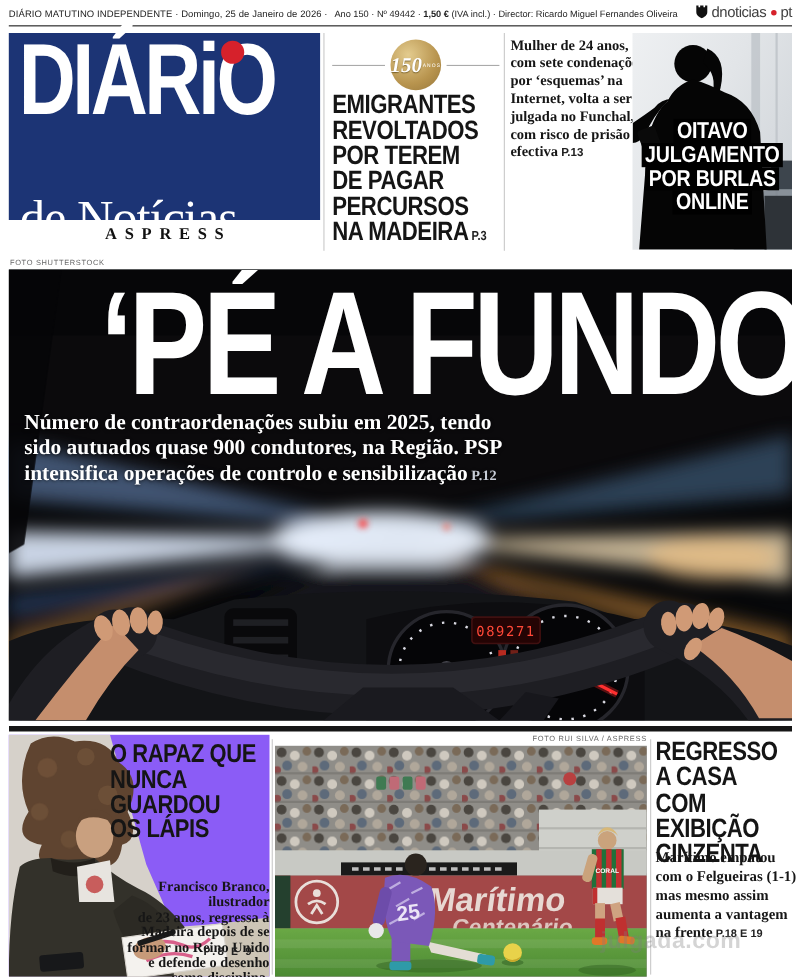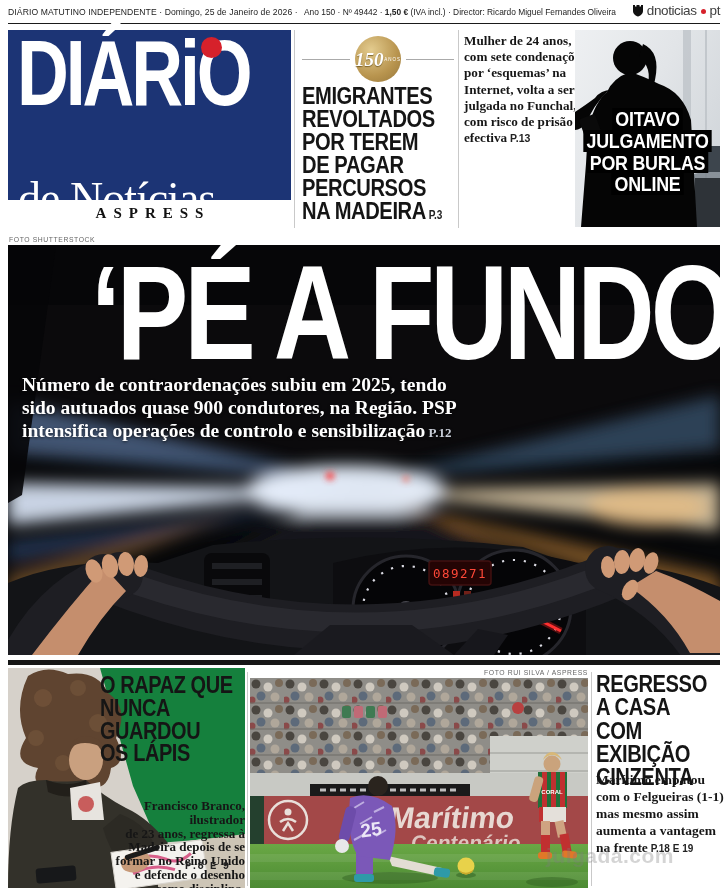--- a/index.html
+++ b/index.html
@@ -67,21 +67,21 @@
   .hero-head span { display:inline-block; color:#fff; font-weight:900; font-size:134px;
     letter-spacing:-5px; line-height:.84; white-space:nowrap;
     transform:scaleX(.8); transform-origin:center top; }
   .hero-deck { position:absolute; left:14px; top:128px; z-index:3; color:#fff;
     font-family:"Liberation Serif", serif; font-weight:700; font-size:19.5px;
     line-height:23px; white-space:pre-line; text-shadow:0 1px 3px rgba(0,0,0,.6); }
   .hero-deck .pageref { color:#c9ced8; font-size:13px; }
 
   
   .divbar { left:8px; top:660px; width:712px; height:5px; background:#161616; }
-  .bl-col { left:8px; top:668px; width:237px; height:220px; background:#15803d; }
+  .bl-col { left:8px; top:668px; width:237px; height:220px; background:#8b5cf6; }
   .bl-head { left:92px; top:6px; width:172px; font-size:23.5px; line-height:.97;
     letter-spacing:-.5px; transform:scaleX(.85); }
   .bl-body { left:97px; top:87px; width:140px; text-align:right;
     font-family:"Liberation Serif", serif; font-weight:700; font-size:13px;
     line-height:13.8px; color:#161616; white-space:pre-line;margin-top:44px; }
   .bl-page { left:97px; top:192px; width:124px; text-align:right;font-family:Liberation Mono, monospace; }
 
   .mid-credit { left:250px; top:669px; width:338px; text-align:right; }
   .mid-photo { left:250px; top:678px; width:338px; height:210px; background:#8d8b86; overflow:hidden; }
 

